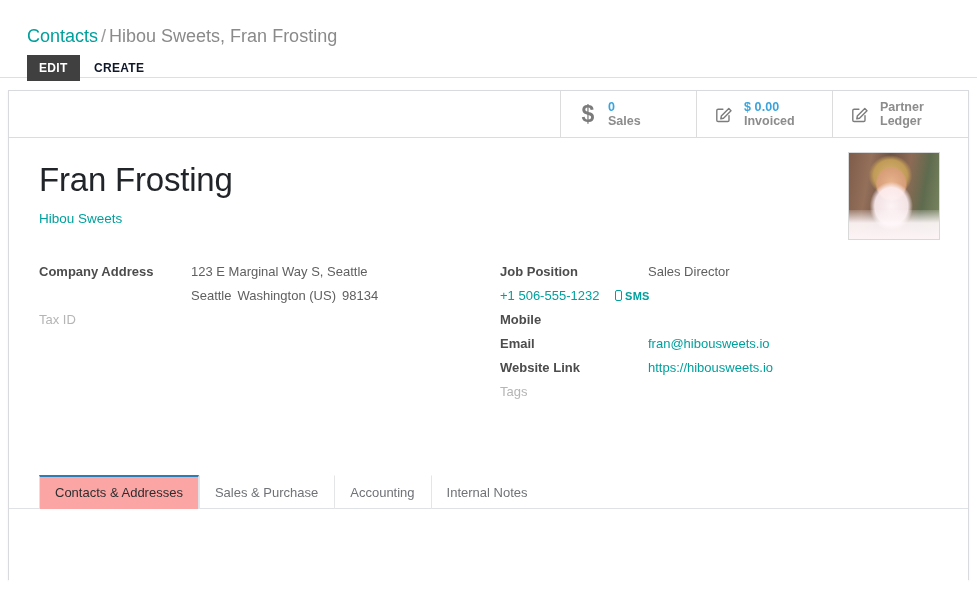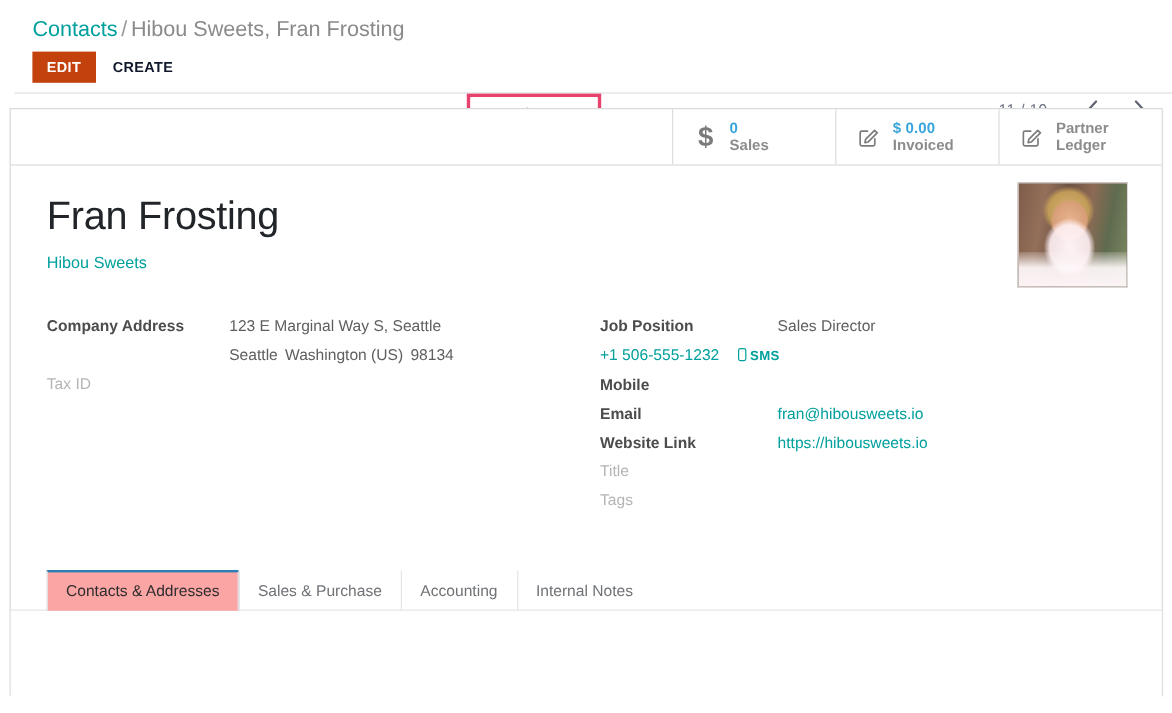--- a/index.html
+++ b/index.html
@@ -12,26 +12,25 @@
     background: #ffffff;
     font-family: "Liberation Sans", sans-serif;
     font-size: 13px;
     color: #4c4c4c;
     overflow: hidden;
   }
 
   
   .control-panel {
     background: #ffffff;
-    padding: 4px;
+    padding: 16px;
     position: relative;
     height: 78px;
     box-sizing: border-box;
     border-bottom: 1px solid #dfdfdf;
-    margin-left: 12px;
   }
   .breadcrumb {
     padding: 8px 0 0 11px;
     font-size: 18px;
     line-height: 24px;
     white-space: nowrap;
   }
   .breadcrumb .crumb-link {
     color: #00a09d;
     cursor: pointer;
@@ -46,21 +45,21 @@
 
   .button-row {
     position: relative;
     height: 38px;
     margin-top: 4px;
   }
   .btn-edit {
     position: absolute;
     left: 11px;
     top: 3px;
-    background: #c2410c;
+    background: #404040;
     color: #ffffff;
     font-size: 12px;
     font-weight: bold;
     letter-spacing: .3px;
     padding: 6px 12px 6px 12px;
     border: none;
     border-radius: 0;
     cursor: pointer;
     font-family: "Liberation Sans", sans-serif;
     line-height: 14px;
@@ -472,24 +471,20 @@
           <div class="field">
             <div class="field-label right-label">Email</div>
             <div class="field-value link-teal">fran@hibousweets.io</div>
           </div>
 
           <div class="field">
             <div class="field-label right-label">Website Link</div>
             <div class="field-value link-teal">https://hibousweets.io</div>
           </div>
 
-          <div class="field">
-            <div class="field-label right-label empty">Title</div>
-            <div class="field-value"></div>
-          </div>
 
           <div class="field">
             <div class="field-label right-label empty">Tags</div>
             <div class="field-value"></div>
           </div>
 
         </div>
       </div>
     </div>
 

